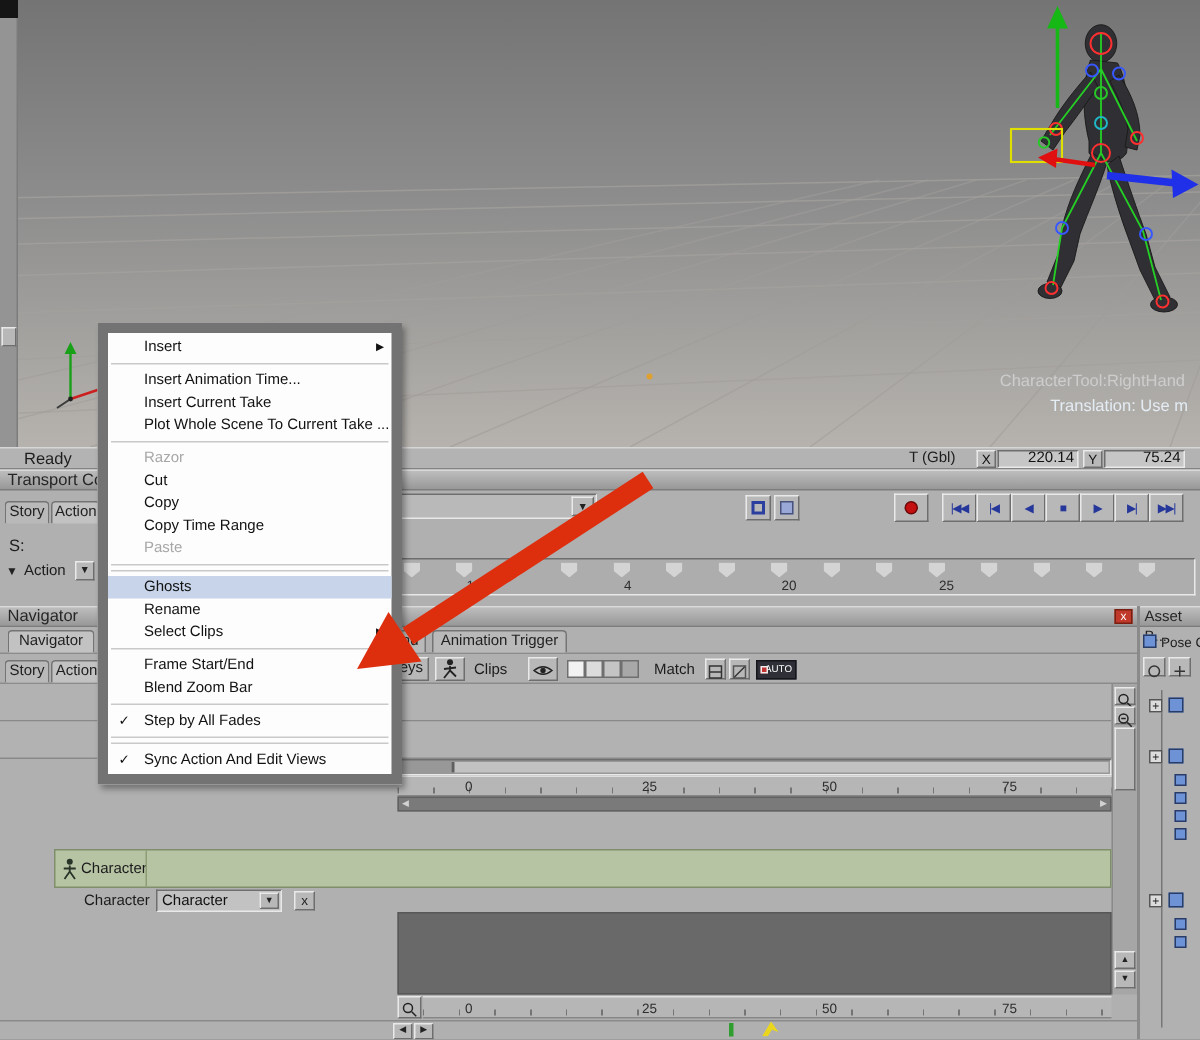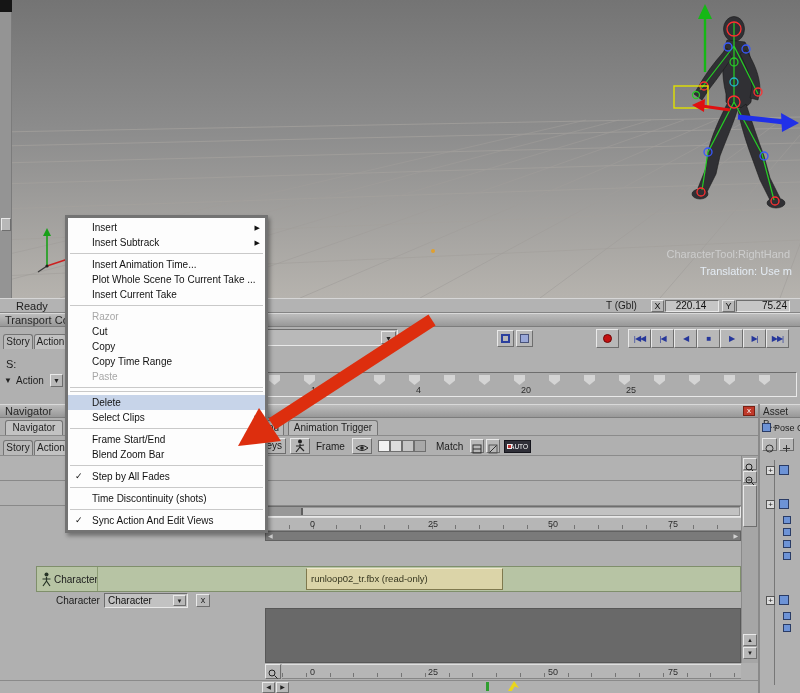--- a/index.html
+++ b/index.html
@@ -8,21 +8,21 @@
   .abs{position:absolute}
   .bu{background:#b8b8b8;border:1px solid;border-color:#e9e9e9 #6e6e6e #6e6e6e #e9e9e9}
   .bd{background:#a9a9a9;border:1px solid;border-color:#6e6e6e #e9e9e9 #e9e9e9 #6e6e6e}
   .panel-h{background:linear-gradient(#bdbdbd,#989898);border-top:1px solid #d9d9d9;border-bottom:1px solid #7c7c7c;font-size:11px;color:#262626;line-height:13px;padding-left:5px}
   .tab{position:absolute;bottom:0;background:#b9b9b9;border:1px solid #747474;border-bottom:none;border-radius:3px 3px 0 0;font-size:10px;color:#1f1f1f;text-align:center;line-height:14px;height:15px;overflow:hidden;white-space:nowrap}
   .tick-num{position:absolute;font-size:9px;color:#2d2d2d;white-space:nowrap}
   .pent{display:inline-block;width:11px;height:10px;background:#d4d4d4;clip-path:polygon(0 0,100% 0,100% 55%,50% 100%,0 55%);flex:none}
   .tbtn{position:absolute;width:23px;height:19px;background:#b8b8b8;border:1px solid;border-color:#e9e9e9 #6e6e6e #6e6e6e #e9e9e9;color:#26379b;font-size:8px;letter-spacing:-1px;text-align:center;line-height:17px;overflow:hidden}
   .ruler{background:#b6b6b6;border-top:1px solid #dedede;border-bottom:1px solid #868686}
   .minor-ticks{position:absolute;left:0;right:0;bottom:1px;height:4px;background:repeating-linear-gradient(90deg,#747474 0 1px,transparent 1px 23.8px)}
-  .menu{position:absolute;left:65px;top:215px;width:203px;z-index:40;background:#fdfdfd;border:3px solid #737373;box-shadow:2px 3px 4px rgba(0,0,0,.35);padding:2px 0}
+  .menu{position:absolute;left:65px;top:215px;width:203px;z-index:40;background:#fdfdfd;border:7px solid #737373;box-shadow:2px 3px 4px rgba(0,0,0,.35);padding:2px 0}
   .mi{position:relative;height:15px;line-height:15px;padding:0 16px 0 24px;font-size:10px;color:#121212;white-space:nowrap;overflow:hidden}
   .mi.dis{color:#a7a7a7}
   .mi.hl{background:#c7d4e9}
   .mi .chk{position:absolute;left:7px;top:0;font-size:9px;color:#111}
   .mi .sub{position:absolute;right:5px;top:0;font-size:7px;color:#111}
   .msep{height:1px;background:#c9c9c9;margin:3px 2px}
   .scroll-thumb{background:#b5b5b5;border:1px solid;border-color:#e9e9e9 #6e6e6e #6e6e6e #e9e9e9}
   .blue-sq{background:#6d93d6;border:1px solid #2a3c66}
   .plusbox{background:#dcdcdc;border:1px solid #555;font-size:8px;line-height:7px;text-align:center;color:#222}
 </style>
@@ -115,21 +115,21 @@
     </svg>
 
     <div class="abs" style="right:10px;top:248px;font-size:11px;color:#cdcdcd;white-space:nowrap">CharacterTool:RightHand</div>
     <div class="abs" style="right:8px;top:265px;font-size:11px;color:#e4ecf4;white-space:nowrap">Translation: Use m</div>
   </div>
 
   <div class="abs" style="left:0;top:298px;width:800px;height:15px;background:#b3b3b3;border-top:1px solid #d6d6d6;border-bottom:1px solid #848484">
     <span class="abs" style="left:16px;top:1px;font-size:11px;color:#1e1e1e">Ready</span>
     <span class="abs" style="left:606px;top:1px;font-size:10px;color:#1e1e1e">T (Gbl)</span>
     <span class="abs bu" style="left:651px;top:1px;width:13px;height:12px;font-size:9px;text-align:center;line-height:10px;color:#111">X</span>
-    <span class="abs bd" style="left:665px;top:1px;width:54px;height:12px;font-size:10px;text-align:center;line-height:10px;color:#111;padding-right:2px;background:#c6c6c6">220.14</span>
+    <span class="abs bd" style="left:665px;top:1px;width:54px;height:12px;font-size:10px;text-align:right;line-height:10px;color:#111;padding-right:2px;background:#c6c6c6">220.14</span>
     <span class="abs bu" style="left:722px;top:1px;width:13px;height:12px;font-size:9px;text-align:center;line-height:10px;color:#111">Y</span>
     <span class="abs bd" style="left:736px;top:1px;width:54px;height:12px;font-size:10px;text-align:right;line-height:10px;color:#111;padding-right:2px;background:#c6c6c6">75.24</span>
   </div>
 
   <div class="abs" style="left:0;top:313px;width:800px;height:91px;background:#b0b0b0">
     <div class="panel-h" style="height:14px">
       <span>Transport Controls</span>
     </div>
 
     <div class="abs" style="left:0;top:14px;width:800px;height:22px">
@@ -210,21 +210,21 @@
       <div class="tab" style="left:34px;width:34px;background:#c2c2c2">Action</div>
       <div class="abs bu" style="left:246px;top:2px;width:40px;height:16px;font-size:10px;text-align:right;line-height:14px;padding-right:3px;color:#1c1c1c">
         <span>Keys</span>
       </div>
       <div class="abs bu" style="left:290px;top:2px;width:20px;height:16px">
         <svg width="12" height="14" style="margin:0 0 0 3px">
           <circle cx="6" cy="2.5" r="2" fill="#222"></circle>
           <path d="M6,5 L6,8 M6,8 L2,13 M6,8 L10,12 M2,7 L10,6" stroke="#222" stroke-width="1.2" fill="none"></path>
         </svg>
       </div>
-      <span class="abs" style="left:316px;top:5px;font-size:10px;color:#1c1c1c">Frame</span>
+      <span class="abs" style="left:316px;top:5px;font-size:10px;color:#1c1c1c">Clips</span>
       <div class="abs bu" style="left:352px;top:2px;width:20px;height:16px">
         <svg width="14" height="10" style="margin:2px 0 0 2px">
           <path d="M1,5 Q7,0 13,5 Q7,10 1,5 Z" fill="none" stroke="#222" stroke-width="1"></path>
           <circle cx="7" cy="5" r="1.8" fill="#222"></circle>
         </svg>
       </div>
       <span class="abs" style="left:378px;top:4px;width:12px;height:12px;background:#f2f2f2;border:1px solid #6f6f6f"></span>
       <span class="abs" style="left:390px;top:4px;width:12px;height:12px;background:#dcdcdc;border:1px solid #6f6f6f"></span>
       <span class="abs" style="left:402px;top:4px;width:12px;height:12px;background:#c4c4c4;border:1px solid #6f6f6f"></span>
       <span class="abs" style="left:414px;top:4px;width:12px;height:12px;background:#a8a8a8;border:1px solid #6f6f6f"></span>
@@ -286,23 +286,20 @@
       <span class="abs" style="right:2px;top:0;font-size:6px;color:#d2d2d2;line-height:8px">▶</span>
     </div>
 
     <div class="abs" style="left:36px;top:162px;width:705px;height:26px;background:#b7c4a4;border:1px solid #7f8f6b">
       <svg width="11" height="15" style="position:absolute;left:4px;top:5px">
         <circle cx="5.5" cy="2.5" r="2" fill="#273427"></circle>
         <path d="M5.5,5 L5.5,9 M5.5,9 L2,14 M5.5,9 L9,14 M1.5,7 L9.5,7" stroke="#273427" stroke-width="1.2" fill="none"></path>
       </svg>
       <span class="abs" style="left:17px;top:7px;font-size:10px;color:#1b1b1b;white-space:nowrap">Character</span>
       <span class="abs" style="left:60px;top:0;width:1px;height:24px;background:#8d9d75"></span>
-      <div class="abs" style="left:269px;top:1px;width:197px;height:22px;background:#dbd4a8;border:1px solid #7f794e;border-top-color:#efe9cc">
-        <span style="font-size:9.5px;line-height:20px;padding-left:4px;color:#35351f;white-space:nowrap;display:block;overflow:hidden">runloop02_tr.fbx (read-only)</span>
-      </div>
     </div>
 
     <span class="abs" style="left:56px;top:191px;font-size:10px;color:#1b1b1b">Character</span>
     <div class="abs bd" style="left:104px;top:189px;width:84px;height:15px;background:#c2c2c2">
       <span style="font-size:10px;line-height:13px;padding-left:3px;color:#111;display:block">Character</span>
       <span class="abs bu" style="right:1px;top:1px;width:13px;height:11px;font-size:6px;text-align:center;line-height:11px;color:#222">▼</span>
     </div>
     <div class="abs bu" style="left:196px;top:190px;width:14px;height:13px;font-size:9px;text-align:center;line-height:11px;color:#222">x</div>
 
     <div class="abs" style="left:265px;top:204px;width:476px;height:55px;background:#696969;border:1px solid #575757"></div>
@@ -357,42 +354,41 @@
     <span class="abs blue-sq" style="left:23px;top:136px;width:8px;height:8px"></span>
     <span class="abs blue-sq" style="left:23px;top:148px;width:8px;height:8px"></span>
     <span class="abs plusbox" style="left:6px;top:192px;width:9px;height:9px">+</span>
     <span class="abs blue-sq" style="left:19px;top:191px;width:10px;height:10px"></span>
     <span class="abs blue-sq" style="left:23px;top:208px;width:8px;height:8px"></span>
     <span class="abs blue-sq" style="left:23px;top:220px;width:8px;height:8px"></span>
   </div>
 
   <div class="menu">
     <div class="mi"><span>Insert</span><span class="sub">▶</span></div>
-    <div class="mi"><span>Insert Subtrack</span><span class="sub">▶</span></div>
     <div class="msep"></div>
     <div class="mi"><span>Insert Animation Time...</span></div>
+    <div class="mi"><span>Insert Current Take</span></div>
     <div class="mi"><span>Plot Whole Scene To Current Take ...</span></div>
-    <div class="mi"><span>Insert Current Take</span></div>
     <div class="msep"></div>
     <div class="mi dis"><span>Razor</span></div>
     <div class="mi"><span>Cut</span></div>
     <div class="mi"><span>Copy</span></div>
     <div class="mi"><span>Copy Time Range</span></div>
     <div class="mi dis"><span>Paste</span></div>
     <div class="msep"></div>
     <div class="msep"></div>
-    <div class="mi hl"><span>Delete</span></div>
+    <div class="mi hl"><span>Ghosts</span></div>
+    <div class="mi"><span>Rename</span></div>
     <div class="mi"><span>Select Clips</span><span class="sub">▶</span></div>
     <div class="msep"></div>
     <div class="mi"><span>Frame Start/End</span></div>
     <div class="mi"><span>Blend Zoom Bar</span></div>
     <div class="msep"></div>
     <div class="mi"><span class="chk">✓</span><span>Step by All Fades</span></div>
     <div class="msep"></div>
-    <div class="mi"><span>Time Discontinuity (shots)</span></div>
     <div class="msep"></div>
     <div class="mi"><span class="chk">✓</span><span>Sync Action And Edit Views</span></div>
   </div>
 
   <svg class="abs" style="left:0;top:0;z-index:50;pointer-events:none" width="800" height="693">
     <line x1="432" y1="320" x2="272" y2="424" stroke="#dd2e0e" stroke-width="13"></line>
     <polygon points="238,446 259,408 281,441" fill="#dd2e0e"></polygon>
   </svg>
 
 </div>

